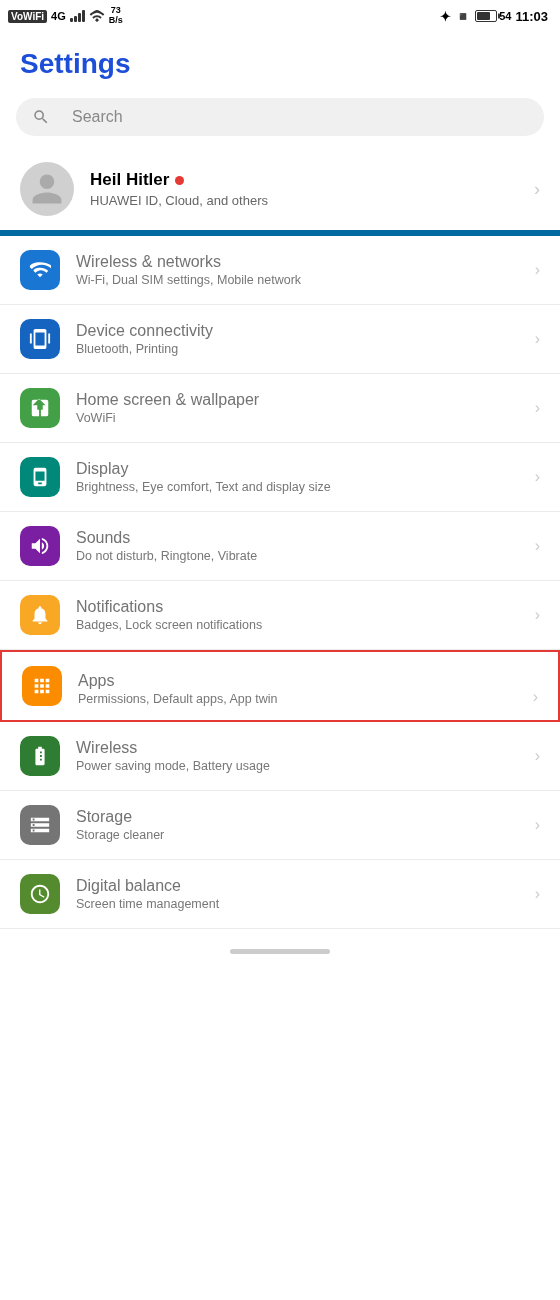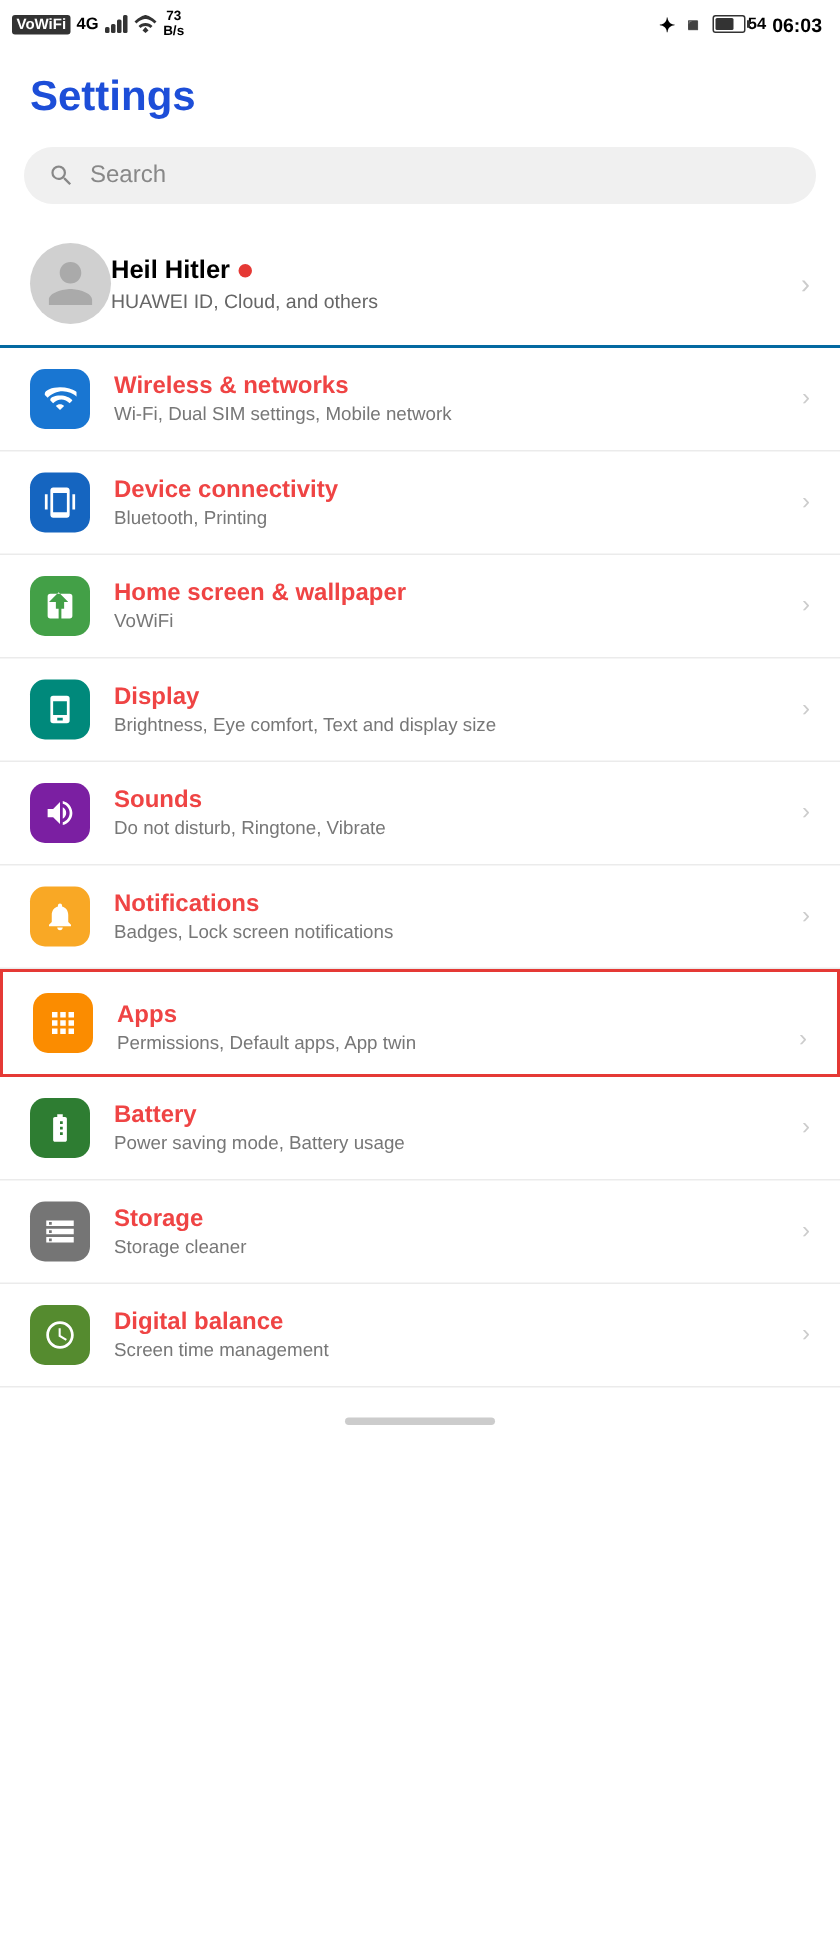--- a/index.html
+++ b/index.html
@@ -106,33 +106,34 @@
     }
 
     
     .search-container {
       margin: 8px 16px 12px 16px;
       background: #f0f0f0;
       border-radius: 24px;
       display: flex;
       align-items: center;
       padding: 10px 16px;
-      gap: 10px;
+      gap: 22px;
     }
     .search-placeholder {
       font-size: 16px;
       color: #888;
     }
 
     
     .profile-section {
       display: flex;
       align-items: center;
       padding: 14px 20px;
-      border-bottom: 2px solid #0369a1;
+      border-bottom: 6px solid #0369a1;
+      gap: 16px;
     }
     .avatar {
       width: 54px;
       height: 54px;
       border-radius: 50%;
       background: #d0d0d0;
       display: flex;
       align-items: center;
       justify-content: center;
       flex-shrink: 0;
@@ -198,22 +199,22 @@
     .icon-purple { background: #7b1fa2; }
     .icon-amber { background: #f9a825; }
     .icon-orange { background: #fb8c00; }
     .icon-green { background: #2e7d32; }
     .icon-grey { background: #757575; }
     .icon-green2 { background: #558b2f; }
 
     .settings-item-text { flex: 1; }
     .settings-item-title {
       font-size: 16px;
-      font-weight: 700;
-      color: #ef4444;
+      font-weight: 400;
+      color: #737373;
     }
     .settings-item-subtitle {
       font-size: 12.5px;
       color: #777;
       margin-top: 2px;
     }
     .item-chevron {
       color: #ccc;
       font-size: 16px;
     }
@@ -258,21 +259,21 @@
   </div>
   <div class="status-right">
     <span style="font-size:13px;">✦</span>
     <span style="font-size:13px;">◾</span>
     <div class="battery-container">
       <div class="battery-icon">
         <div class="battery-fill"></div>
       </div>
       <span>54</span>
     </div>
-    <span class="time-text">06:03</span>
+    <span class="time-text">11:03</span>
   </div>
 </div>
 
 <div class="page-title-container">
   <h1 class="page-title">Settings</h1>
 </div>
 
 <div class="search-container">
   <svg width="18" height="18" viewBox="0 0 24 24">
     <path d="M15.5 14h-.79l-.28-.27A6.47 6.47 0 0 0 16 9.5 6.5 6.5 0 1 0 9.5 16c1.61 0 3.09-.59 4.23-1.57l.27.28v.79l5 4.99L20.49 19l-4.99-5zm-6 0C7.01 14 5 11.99 5 9.5S7.01 5 9.5 5 14 7.01 14 9.5 11.99 14 9.5 14z" fill="#888"></path>
@@ -389,21 +390,21 @@
     <span class="item-chevron">›</span>
   </div>
 
   <div class="settings-item">
     <div class="settings-item-icon icon-green">
       <svg class="icon-svg" viewBox="0 0 24 24">
         <path d="M15.67 4H14V2h-4v2H8.33C7.6 4 7 4.6 7 5.33v15.33C7 21.4 7.6 22 8.33 22h7.33c.74 0 1.34-.6 1.34-1.33V5.33C17 4.6 16.4 4 15.67 4zm-1.67 5h-2V7h2v2zm0 4h-2v-2h2v2zm-2 4v-2h2v2h-2z"></path>
       </svg>
     </div>
     <div class="settings-item-text">
-      <div class="settings-item-title">Battery</div>
+      <div class="settings-item-title">Wireless</div>
       <div class="settings-item-subtitle">Power saving mode, Battery usage</div>
     </div>
     <span class="item-chevron">›</span>
   </div>
 
   <div class="settings-item">
     <div class="settings-item-icon icon-grey">
       <svg class="icon-svg" viewBox="0 0 24 24">
         <path d="M2 20h20v-4H2v4zm2-3h2v2H4v-2zM2 4v4h20V4H2zm4 3H4V5h2v2zm-4 7h20v-4H2v4zm2-3h2v2H4v-2z"></path>
       </svg>

